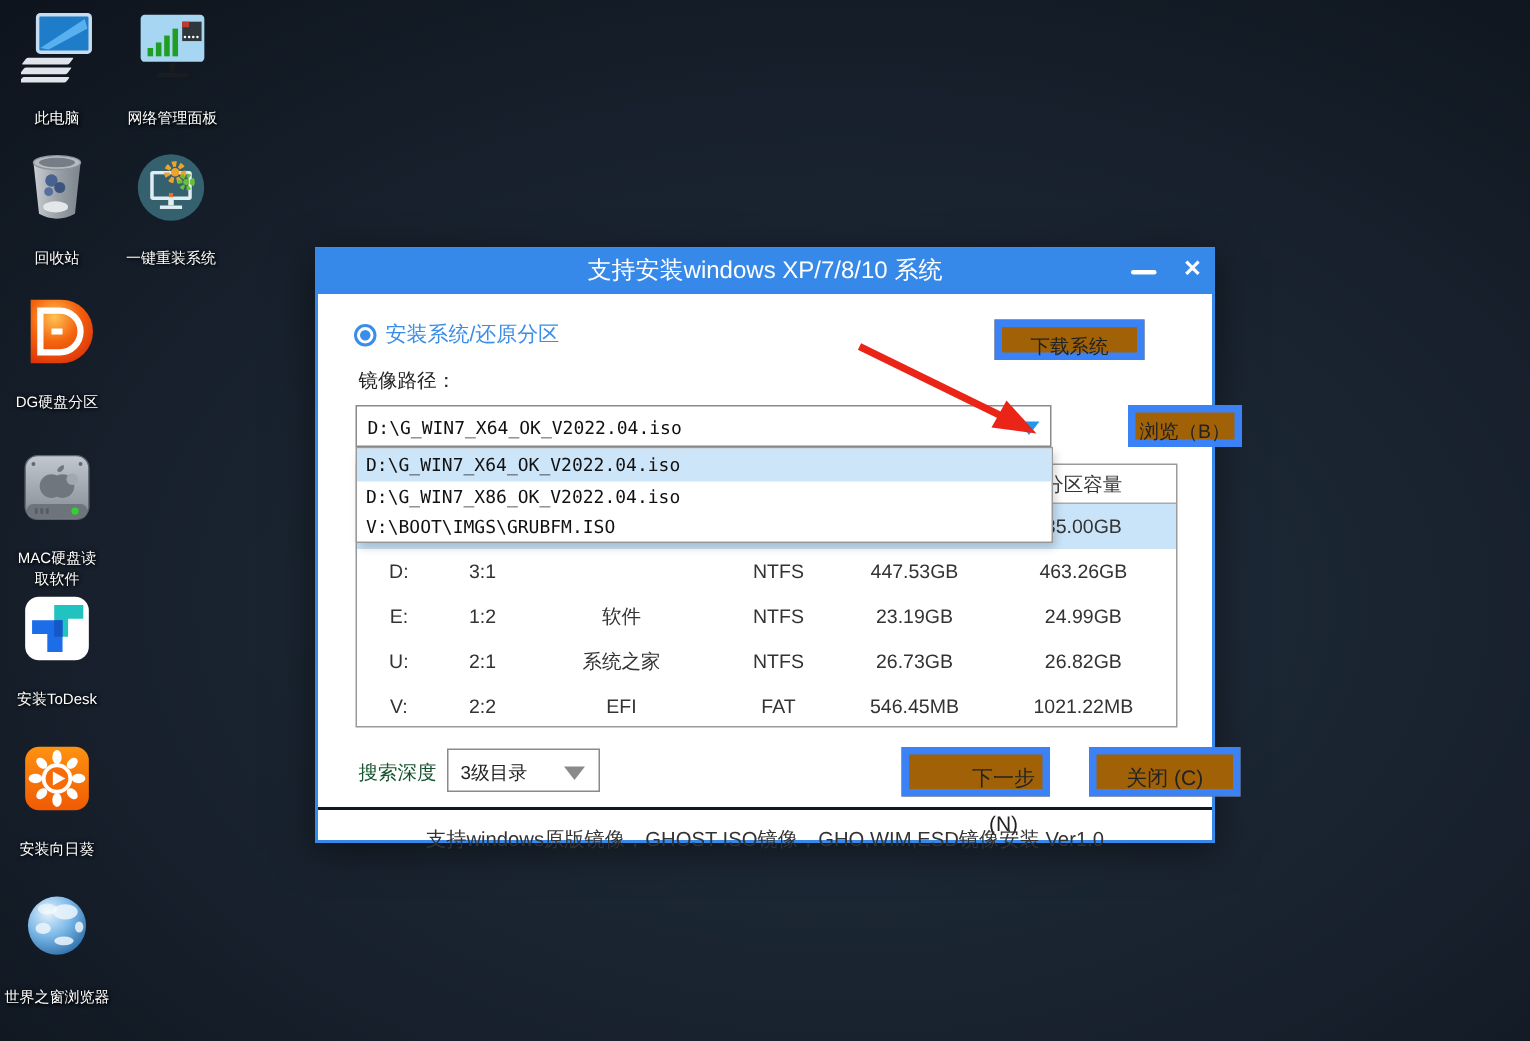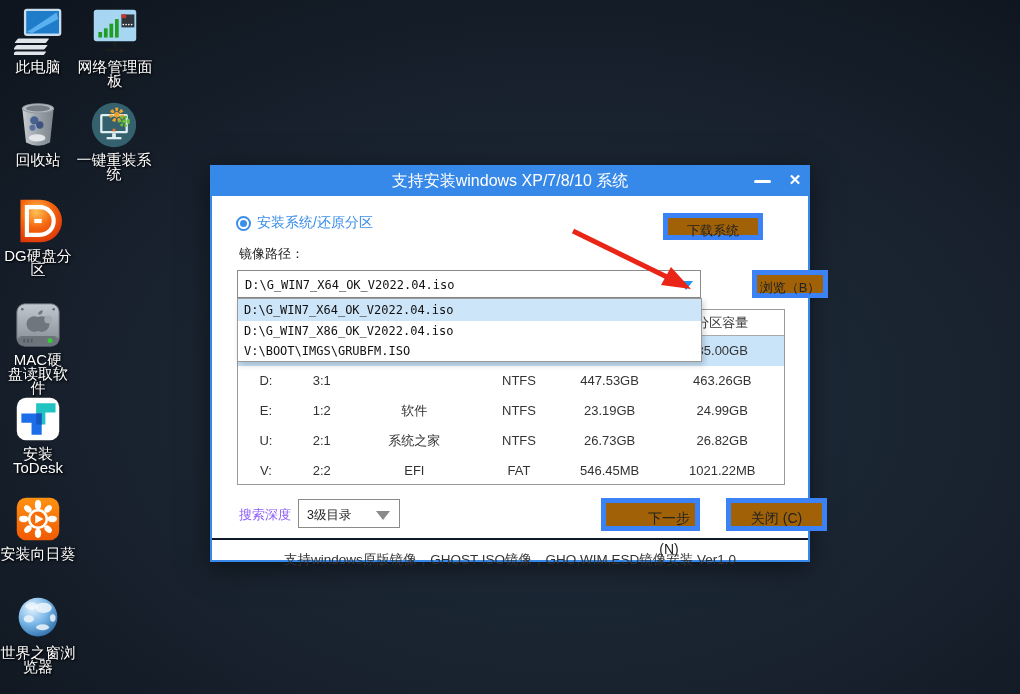--- a/index.html
+++ b/index.html
@@ -5,21 +5,21 @@
   * { margin:0; padding:0; box-sizing:border-box; }
   html,body { width:1020px; height:694px; overflow:hidden; }
   body {
     font-family:"Liberation Sans", sans-serif;
     position:relative;
     background: radial-gradient(ellipse 900px 600px at 55% 58%, #22303f 0%, #17202c 55%, #0b1119 100%);
   }
   
   .dicon { position:absolute; width:76px; text-align:center; cursor:default; }
   .dicon .art { width:48px; height:48px; margin:0 auto; display:block; }
-  .dicon .lbl { margin-top:4px; font-size:15px; line-height:14px; color:#fff;
+  .dicon .lbl { margin-top:17px; font-size:10px; line-height:14px; color:#fff;
                 text-shadow:1px 1px 2px rgba(0,0,0,.9), 0 0 3px rgba(0,0,0,.7); }
   .lbl-narrow { width:62px; margin-left:auto; margin-right:auto; }
   
   .dialog { position:absolute; left:210px; top:165px; width:600px; height:397px;
             background:#fff; border:2px solid #3789e9; box-shadow:0 6px 26px rgba(0,0,0,.5); }
   .titlebar { position:absolute; left:-2px; top:-2px; width:600px; height:31px; background:#3789e9; }
   .titlebar .ttl { display:block; text-align:center; line-height:31px; color:#fff; font-size:16px; }
   .win-min { position:absolute; left:540px; top:6px; width:26px; height:20px; cursor:pointer; }
   .win-min i { position:absolute; left:4px; top:9px; width:17px; height:3px; background:#fff; border-radius:2px; }
   .win-close { position:absolute; left:574px; top:4px; width:22px; height:22px; color:#fff;
@@ -54,21 +54,21 @@
   .ptable { position:absolute; left:25px; top:142px; width:548px; height:176px; border:1px solid #9a9a9a; z-index:5; }
   .prow { display:flex; width:100%; }
   .phead { height:26px; border-bottom:1px solid #aaa; }
   .phead .pc { line-height:25px; font-size:13px; color:#333; }
   .pdata { height:30px; }
   .pdata .pc { line-height:30px; font-size:13px; color:#333; }
   .prow.hl { background:#c9e3f8; }
   .pc { text-align:center; overflow:hidden; }
   .c0{width:56px}.c1{width:56px}.c2{width:130px}.c3{width:80px}.c4{width:102px}.c5{width:124px}
   
-  .search-label { position:absolute; left:27px; top:339px; font-size:13px; color:#8b5cf6; }
+  .search-label { position:absolute; left:27px; top:339px; font-size:13px; color:#14532d; }
   .search-select { position:absolute; left:86px; top:332px; width:102px; height:29px; background:#fff;
                    border:1px solid #8a8a8a; cursor:pointer; }
   .search-select .val { position:absolute; left:8px; top:7px; font-size:12.5px; color:#222; }
   .search-select .caret { position:absolute; right:9px; top:11px; width:0; height:0;
                   border-left:7px solid transparent; border-right:7px solid transparent; border-top:9px solid #8a8a8a; }
   .btn-next  { position:absolute; left:349px; top:331px; width:99px;  height:33px; font-size:14px; line-height:31px;padding-left:37px; }
   .btn-close { position:absolute; left:474px; top:331px; width:101px; height:33px; font-size:14px; line-height:31px; }
   .footer { position:absolute; left:0; top:371px; width:596px; border-top:2px solid #0f172a;
             text-align:center; padding-top:11px; font-size:13.5px; color:#333; }
   

